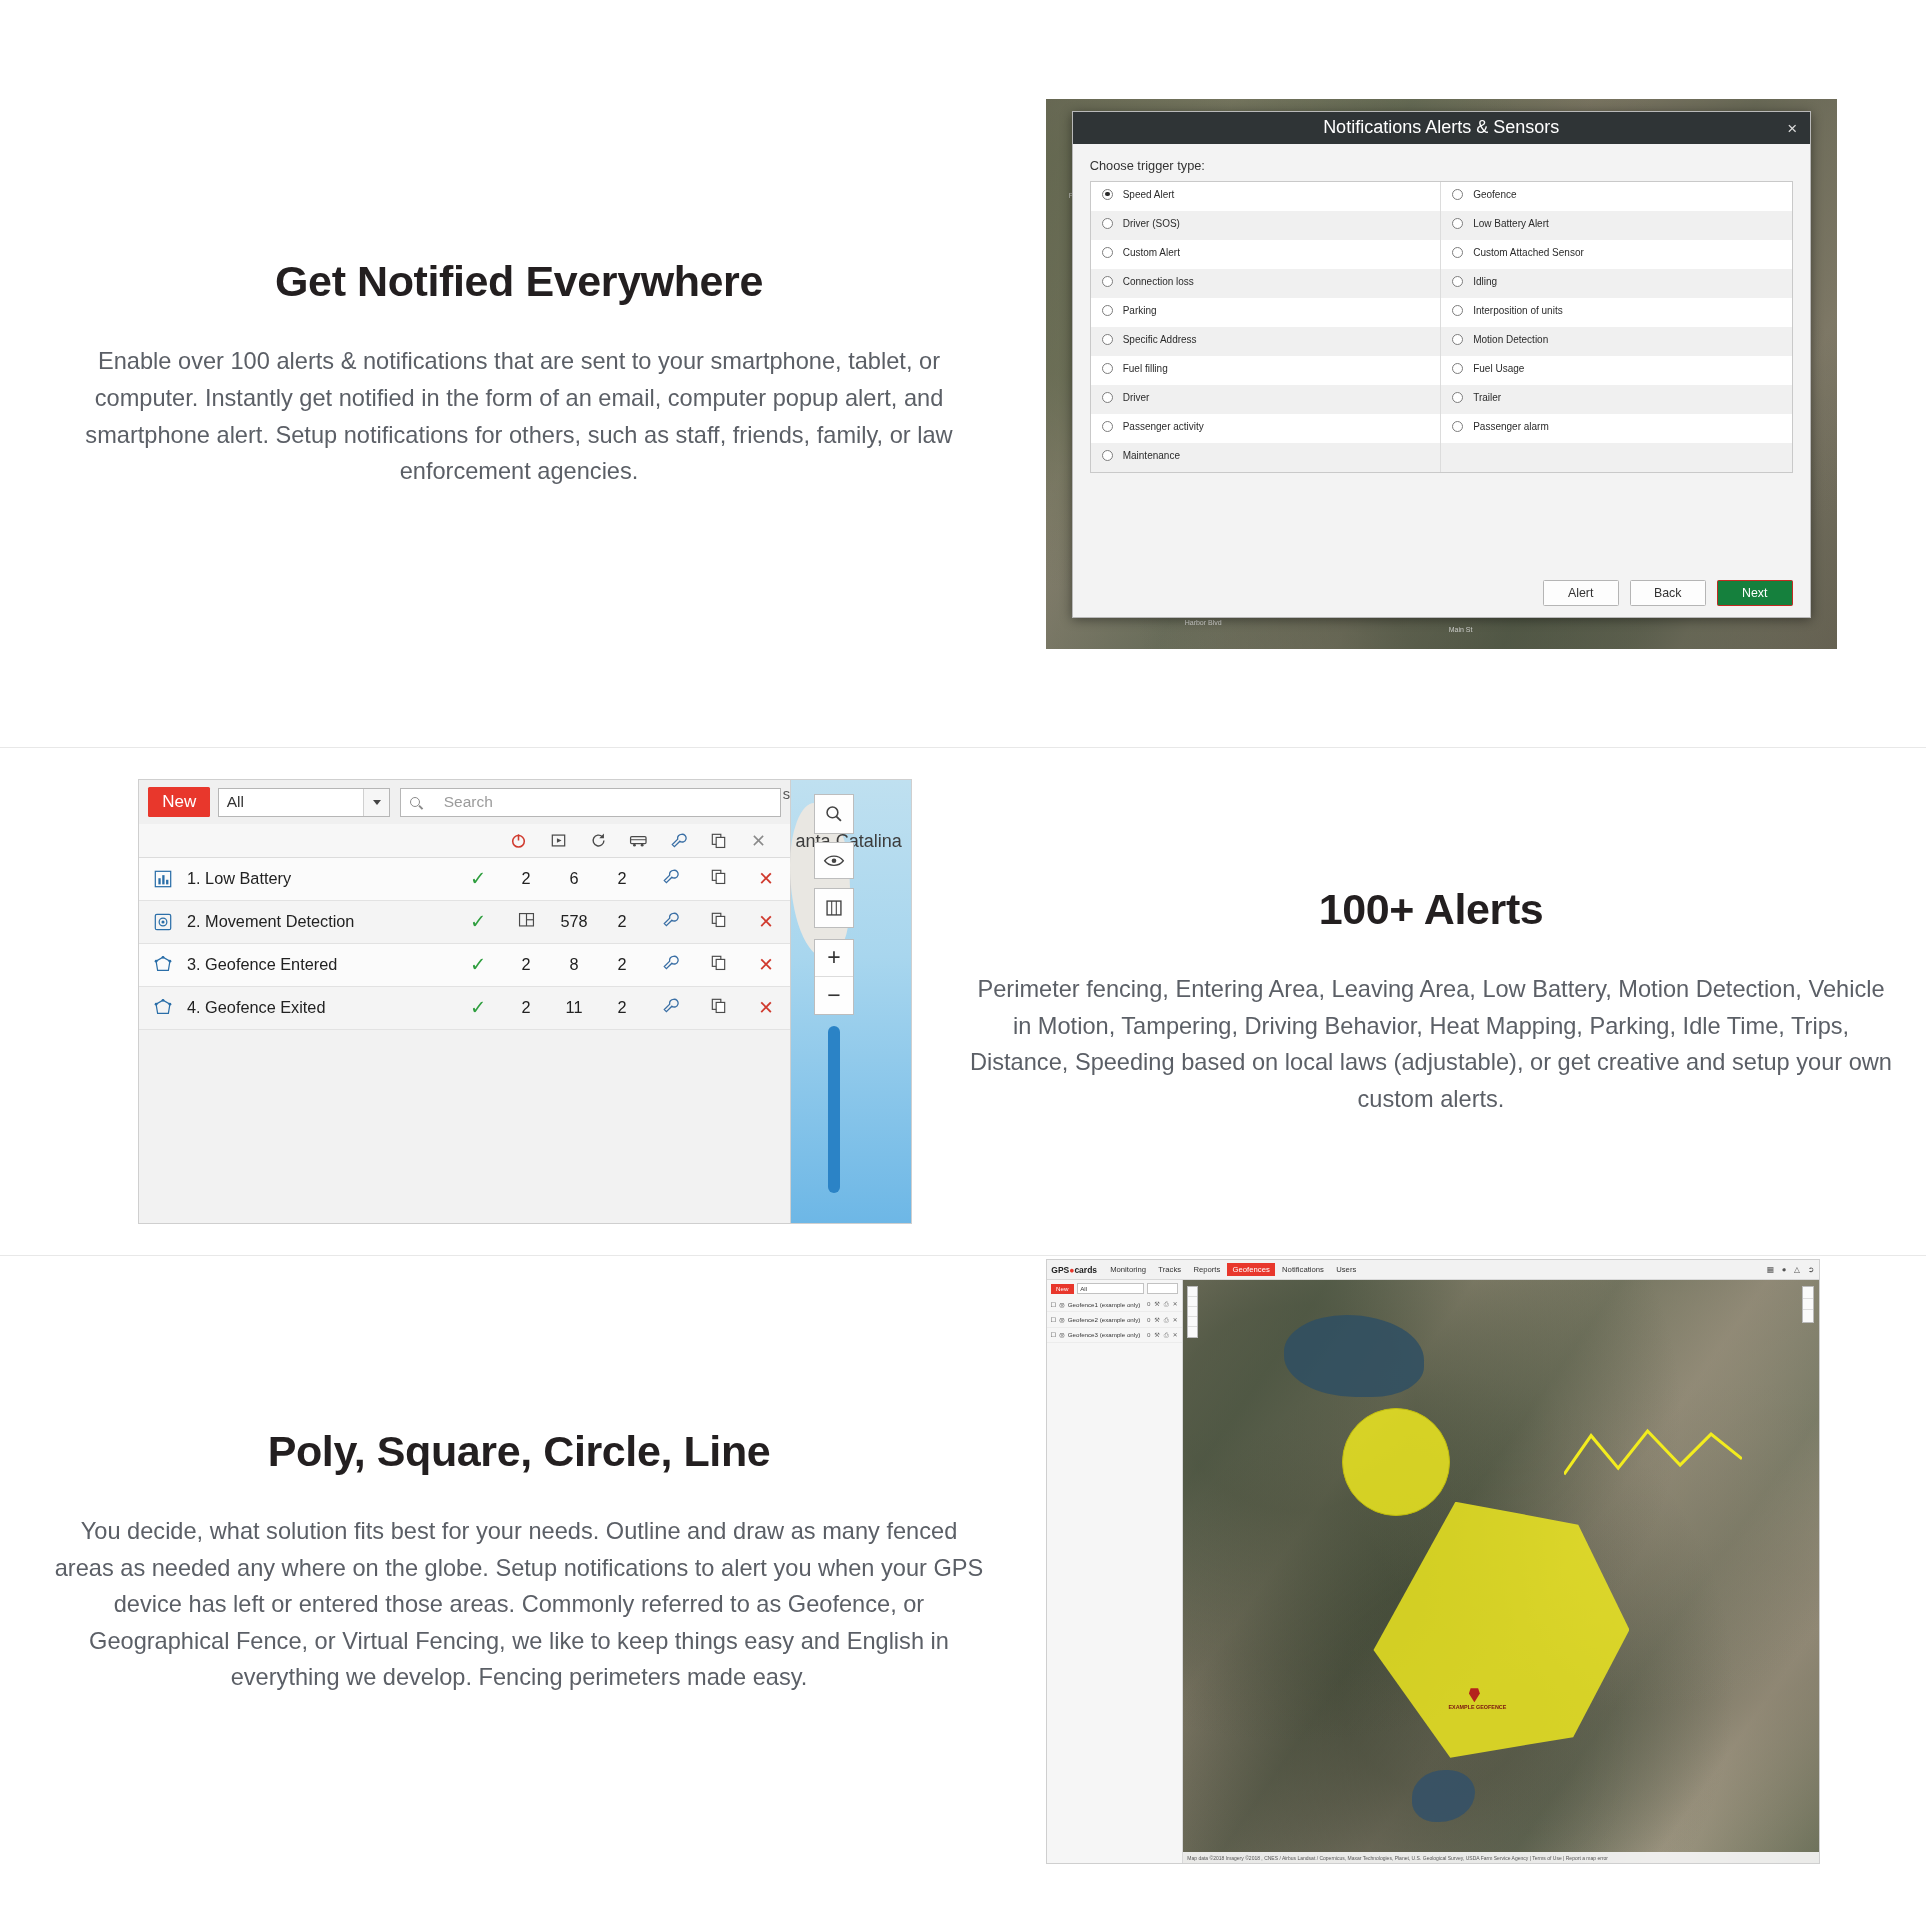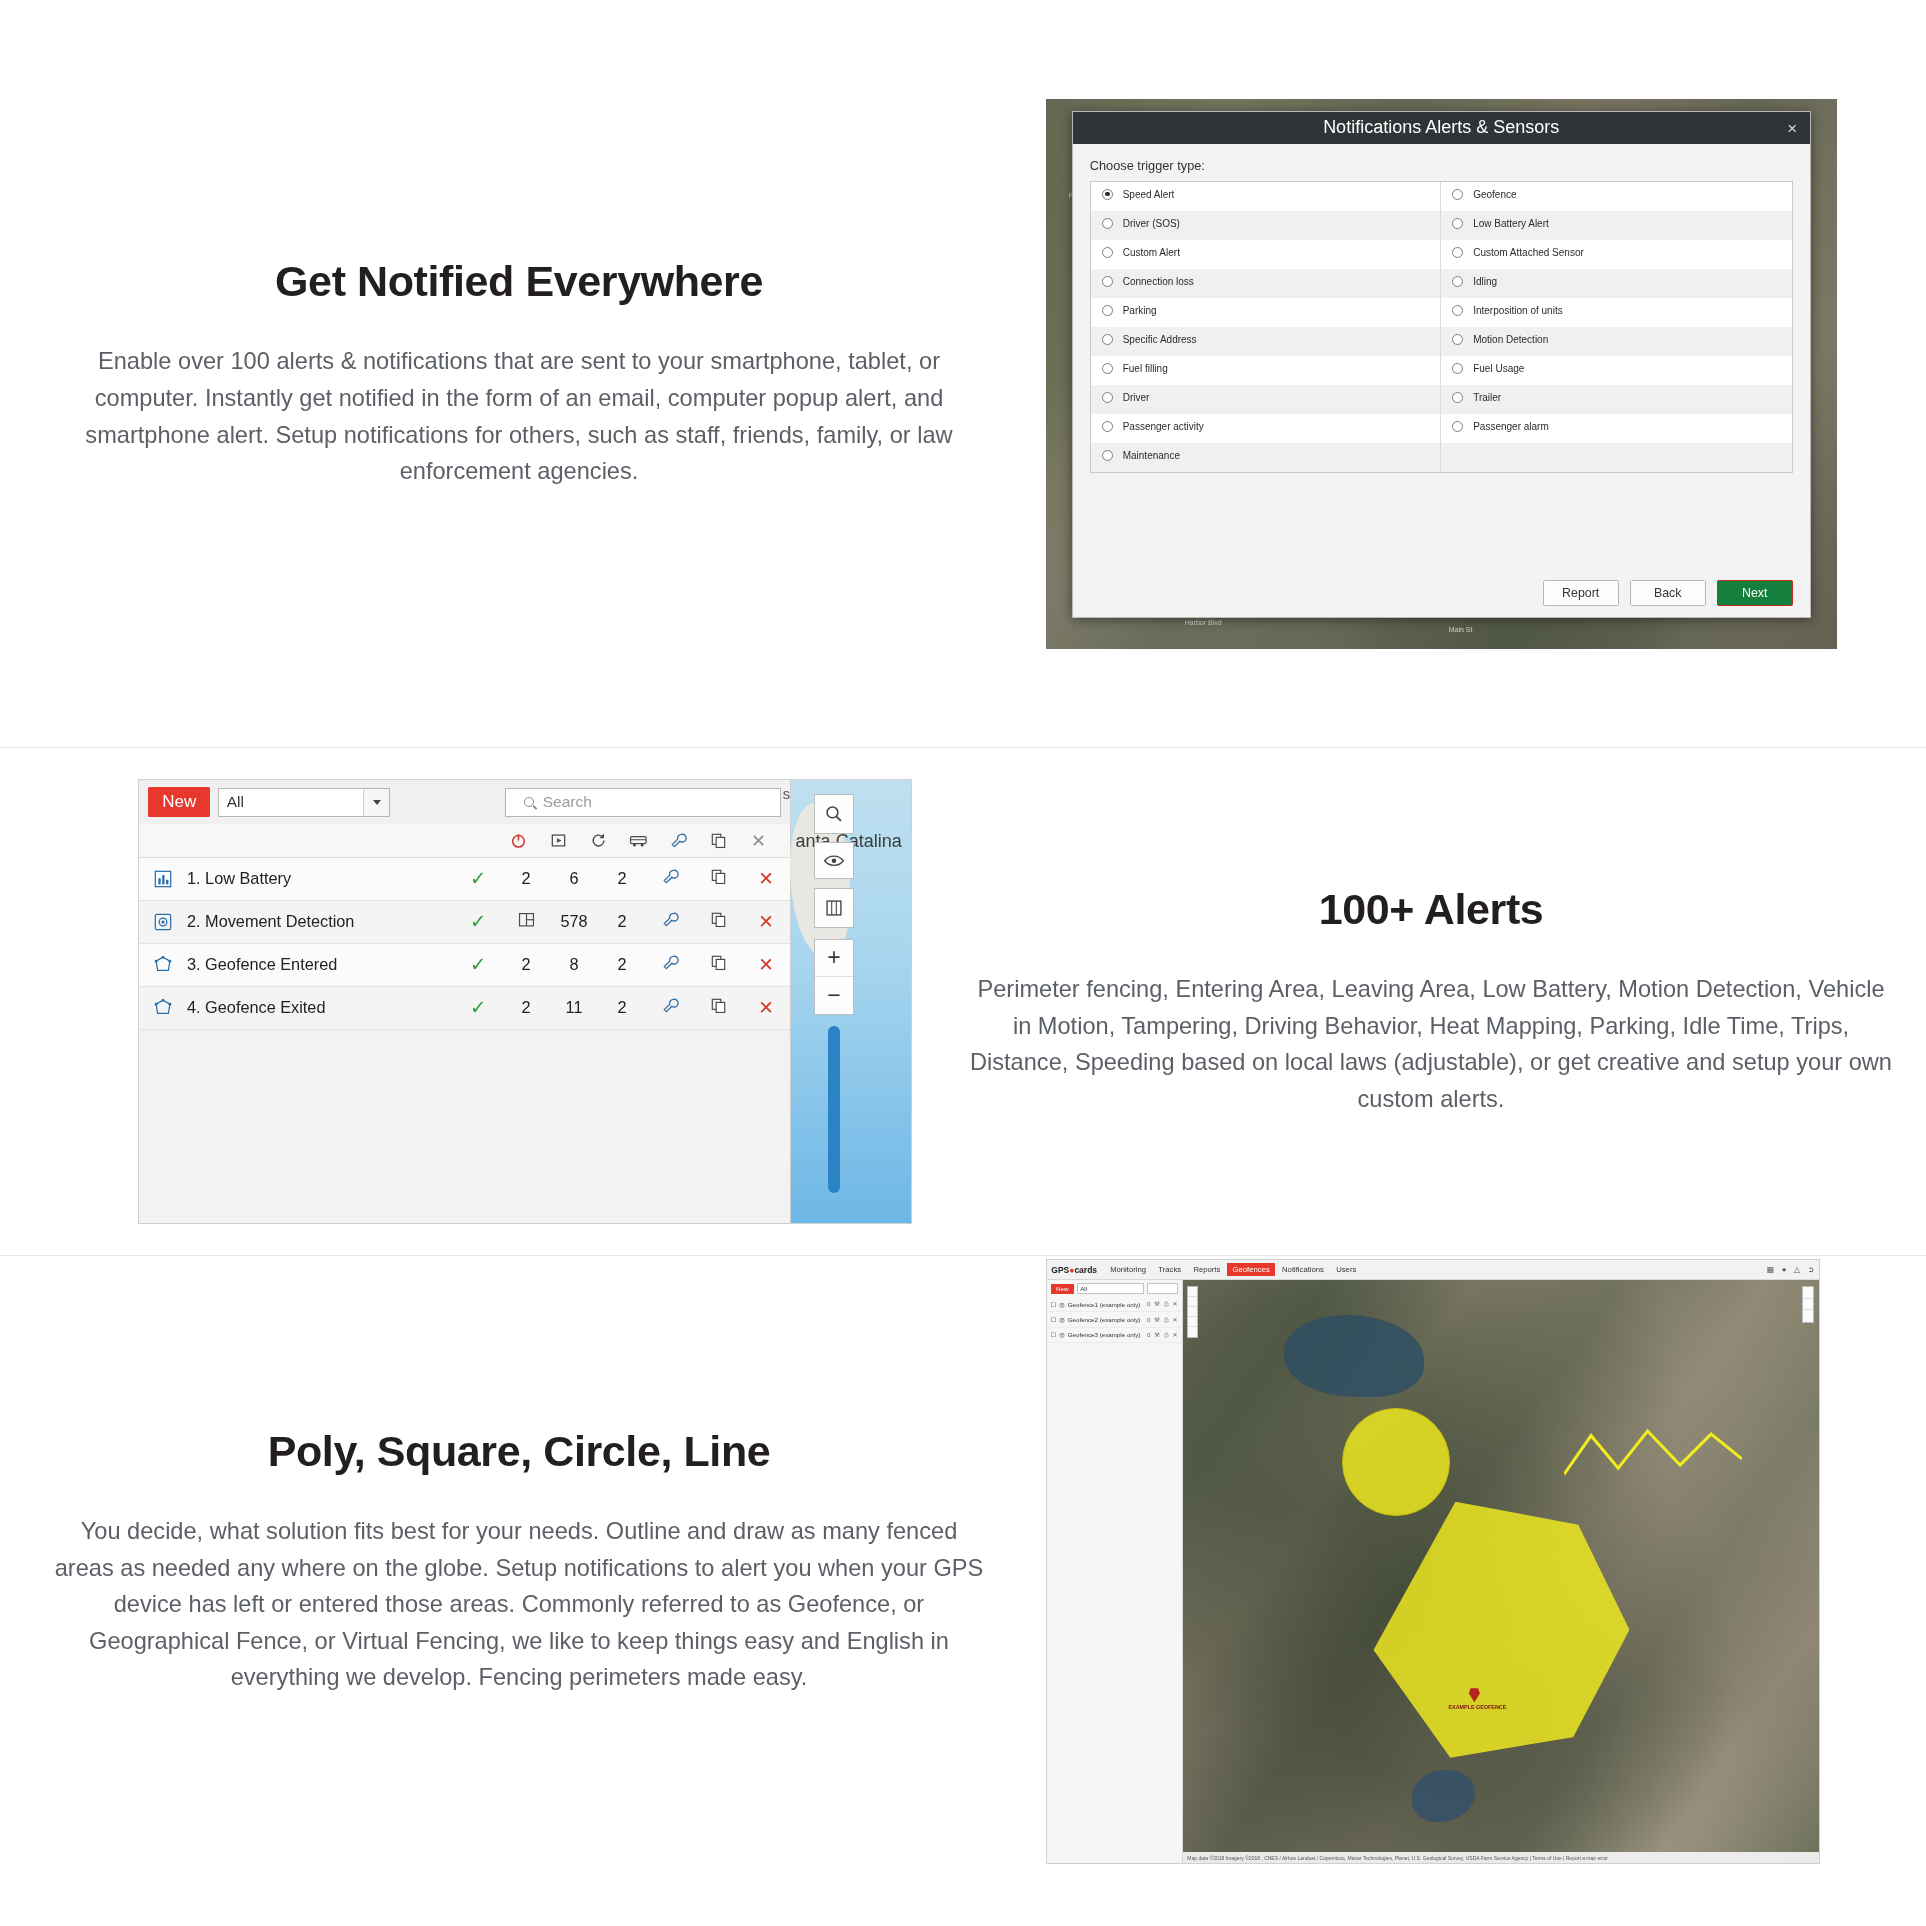--- a/index.html
+++ b/index.html
@@ -105,22 +105,22 @@
     width:172px; height:29px; border:0.8px solid #b6b6b6; background:#fff;
     display:flex; align-items:center; padding:0 7.7px; font-size:15.5px; color:#333;
     position:relative;
   }
   .select .caret {
     position:absolute; right:0; top:0; bottom:0; width:26px; border-left:0.8px solid #d0d0d0;
     display:flex; align-items:center; justify-content:center; background:#f6f6f6;
   }
   .caret-arrow { width:0;height:0;border-left:4.6px solid transparent;border-right:4.6px solid transparent;border-top:5.4px solid #444; }
   .search-box {
-    margin-left:auto; width:276px; height:29px; border:0.8px solid #b6b6b6; background:#fff;
-    display:flex; align-items:center; gap:9px; padding:0 18px; font-size:15.5px; color:#9b9b9b;
+    margin-left:auto; width:381px; height:29px; border:0.8px solid #b6b6b6; background:#fff;
+    display:flex; align-items:center; gap:24px; padding:0 9px; font-size:15.5px; color:#9b9b9b;
   }
   .mag { width:10px;height:10px;border:1.5px solid #8a8a8a;border-radius:50%;position:relative;flex:0 0 auto;}
   .mag:after{content:"";position:absolute;width:1.5px;height:5.4px;background:#8a8a8a;right:-2.3px;bottom:-3.9px;transform:rotate(-45deg);}
 
   .toolbar-row {
     display:flex; justify-content:flex-end; align-items:center; gap:20px;
     padding:6.2px 22px 6.2px 0; border-bottom:0.8px solid #dcdcdc; background:#f7f7f7;
   }
   .ticon { width:20px; height:20px; display:flex; align-items:center; justify-content:center; color:#4a4a4a; }
   .ticon svg { display:block; }
@@ -349,21 +349,21 @@
             <div class="opt-row">
               <div class="opt-cell">
                 <span class="radio"></span>
                 <span>Maintenance</span>
               </div>
               <div class="opt-cell empty"></div>
             </div>
           </div>
 
           <div class="dlg-footer">
-            <div class="btn">Report</div>
+            <div class="btn">Alert</div>
             <div class="btn">Back</div>
             <div class="btn primary">Next</div>
           </div>
         </div>
       </div>
     </div>
   </div>
 
   <div class="divider"></div>
 

